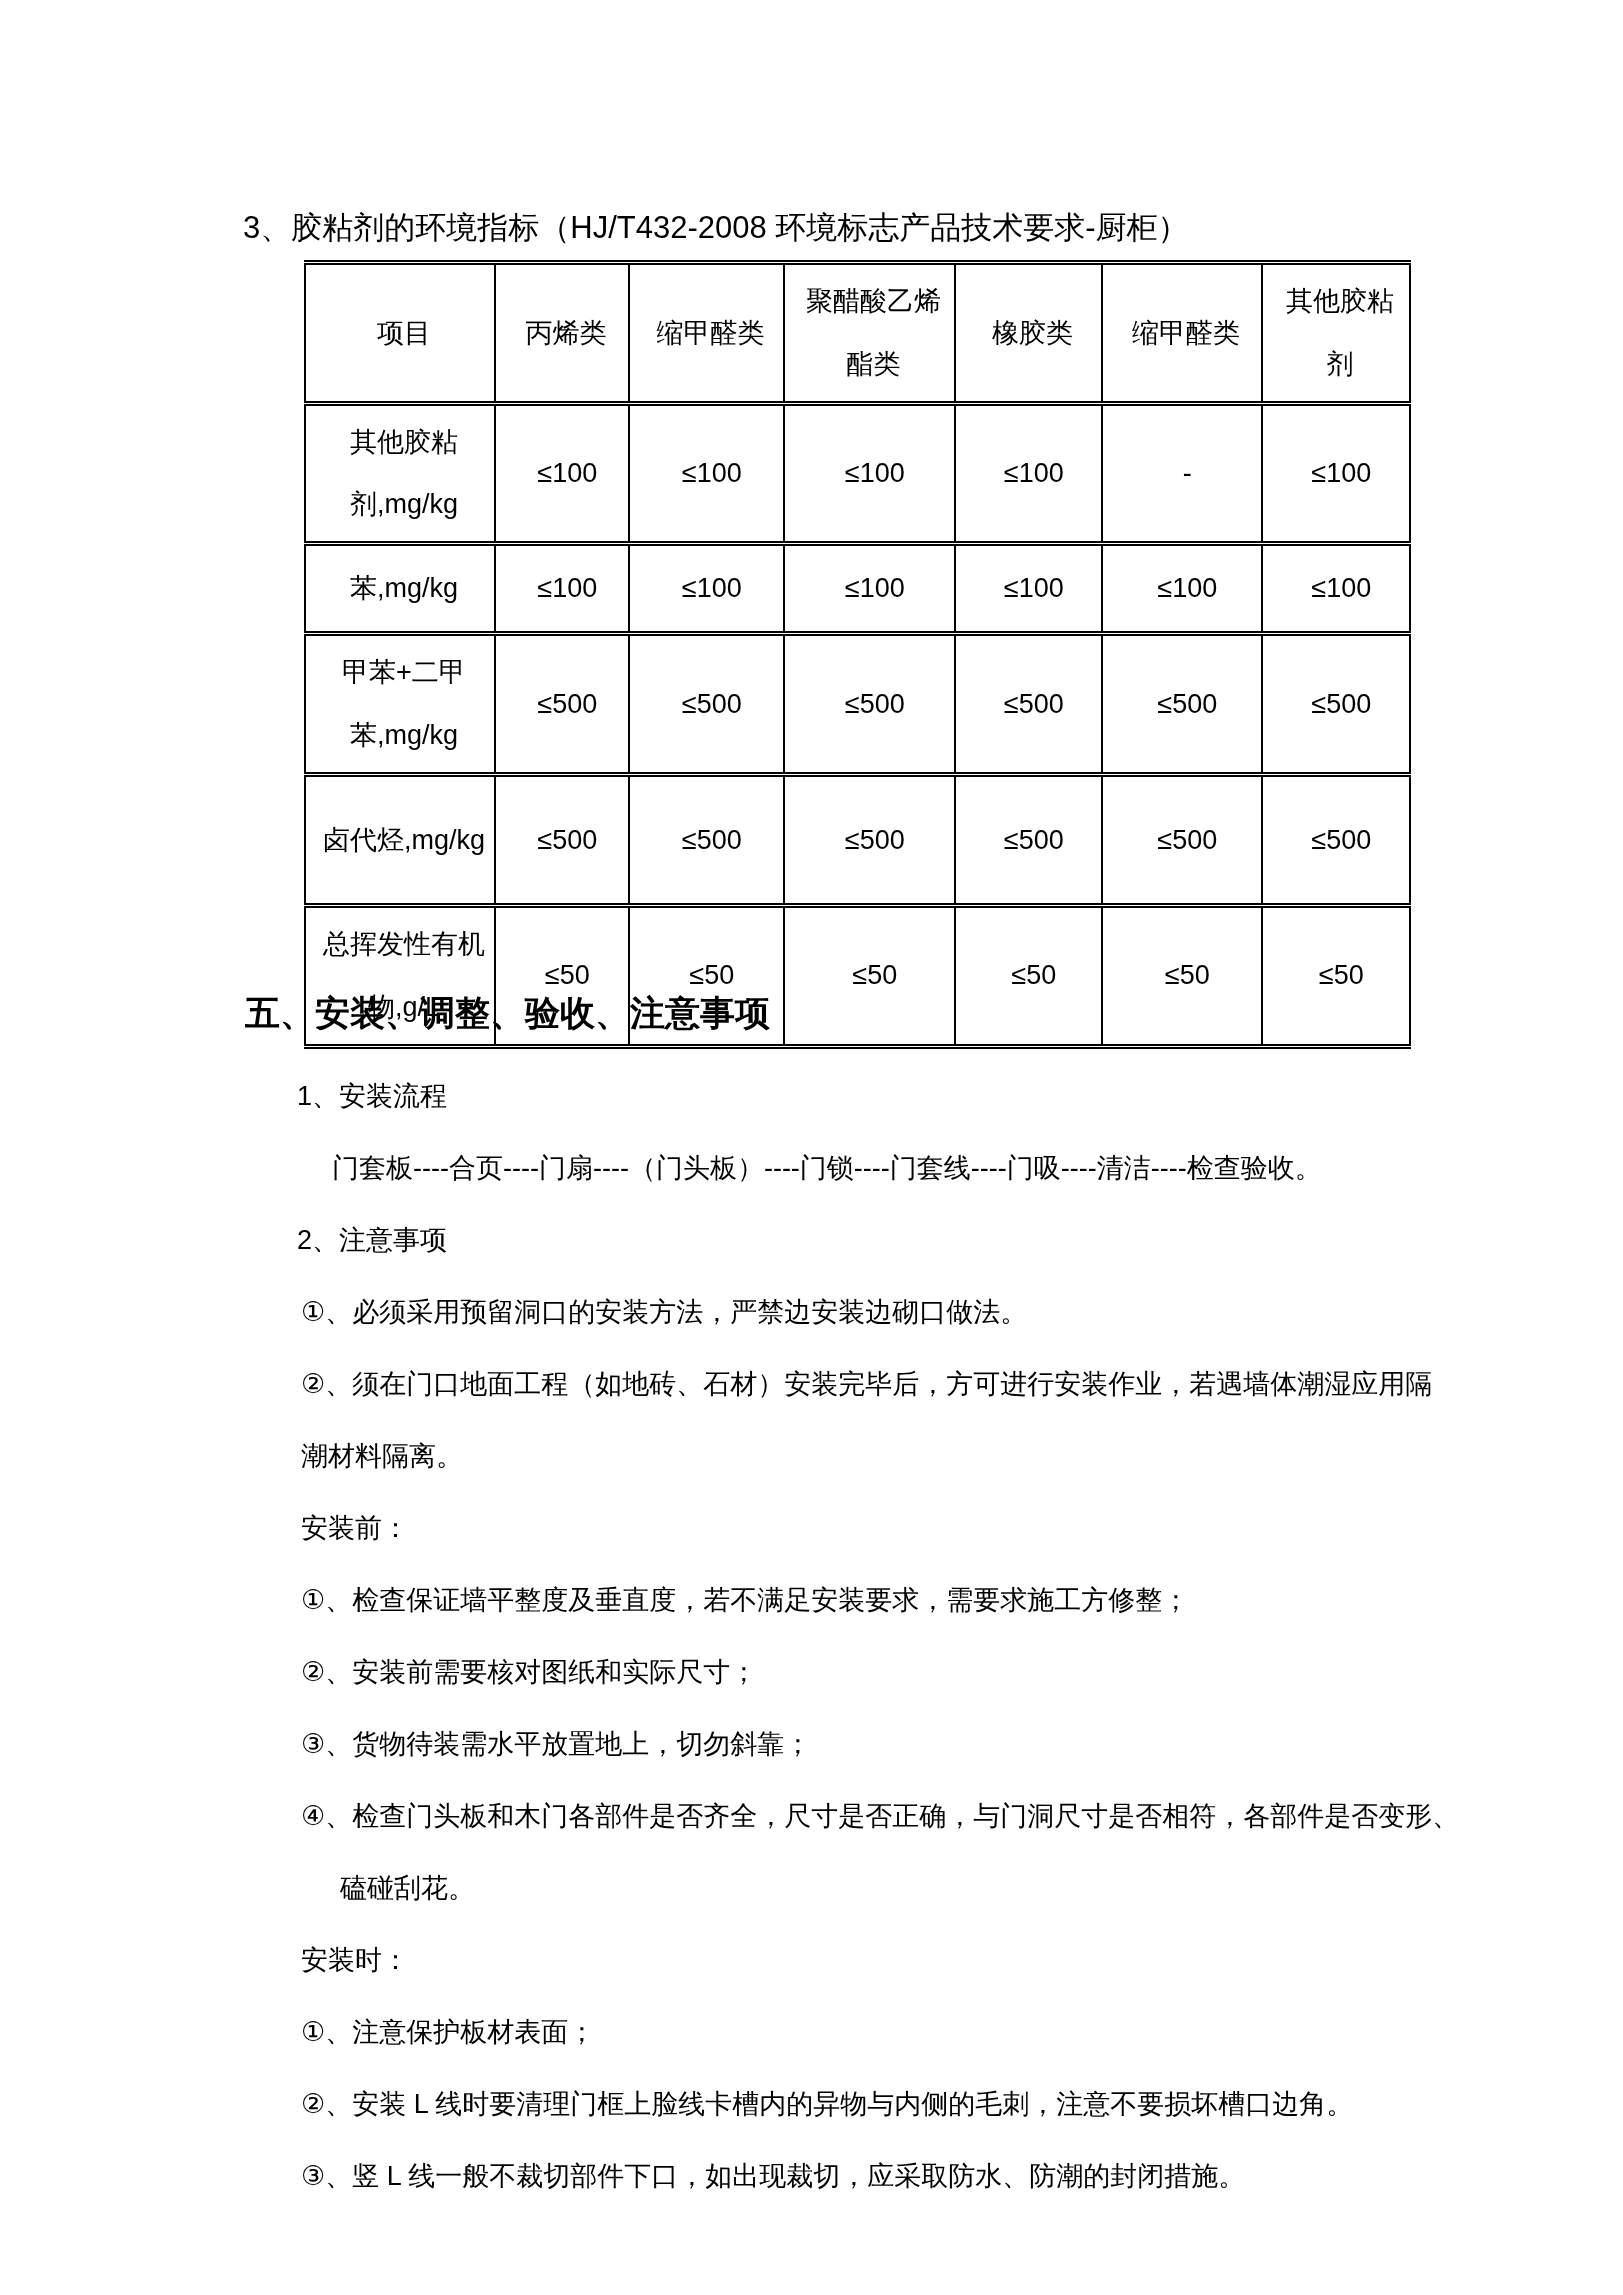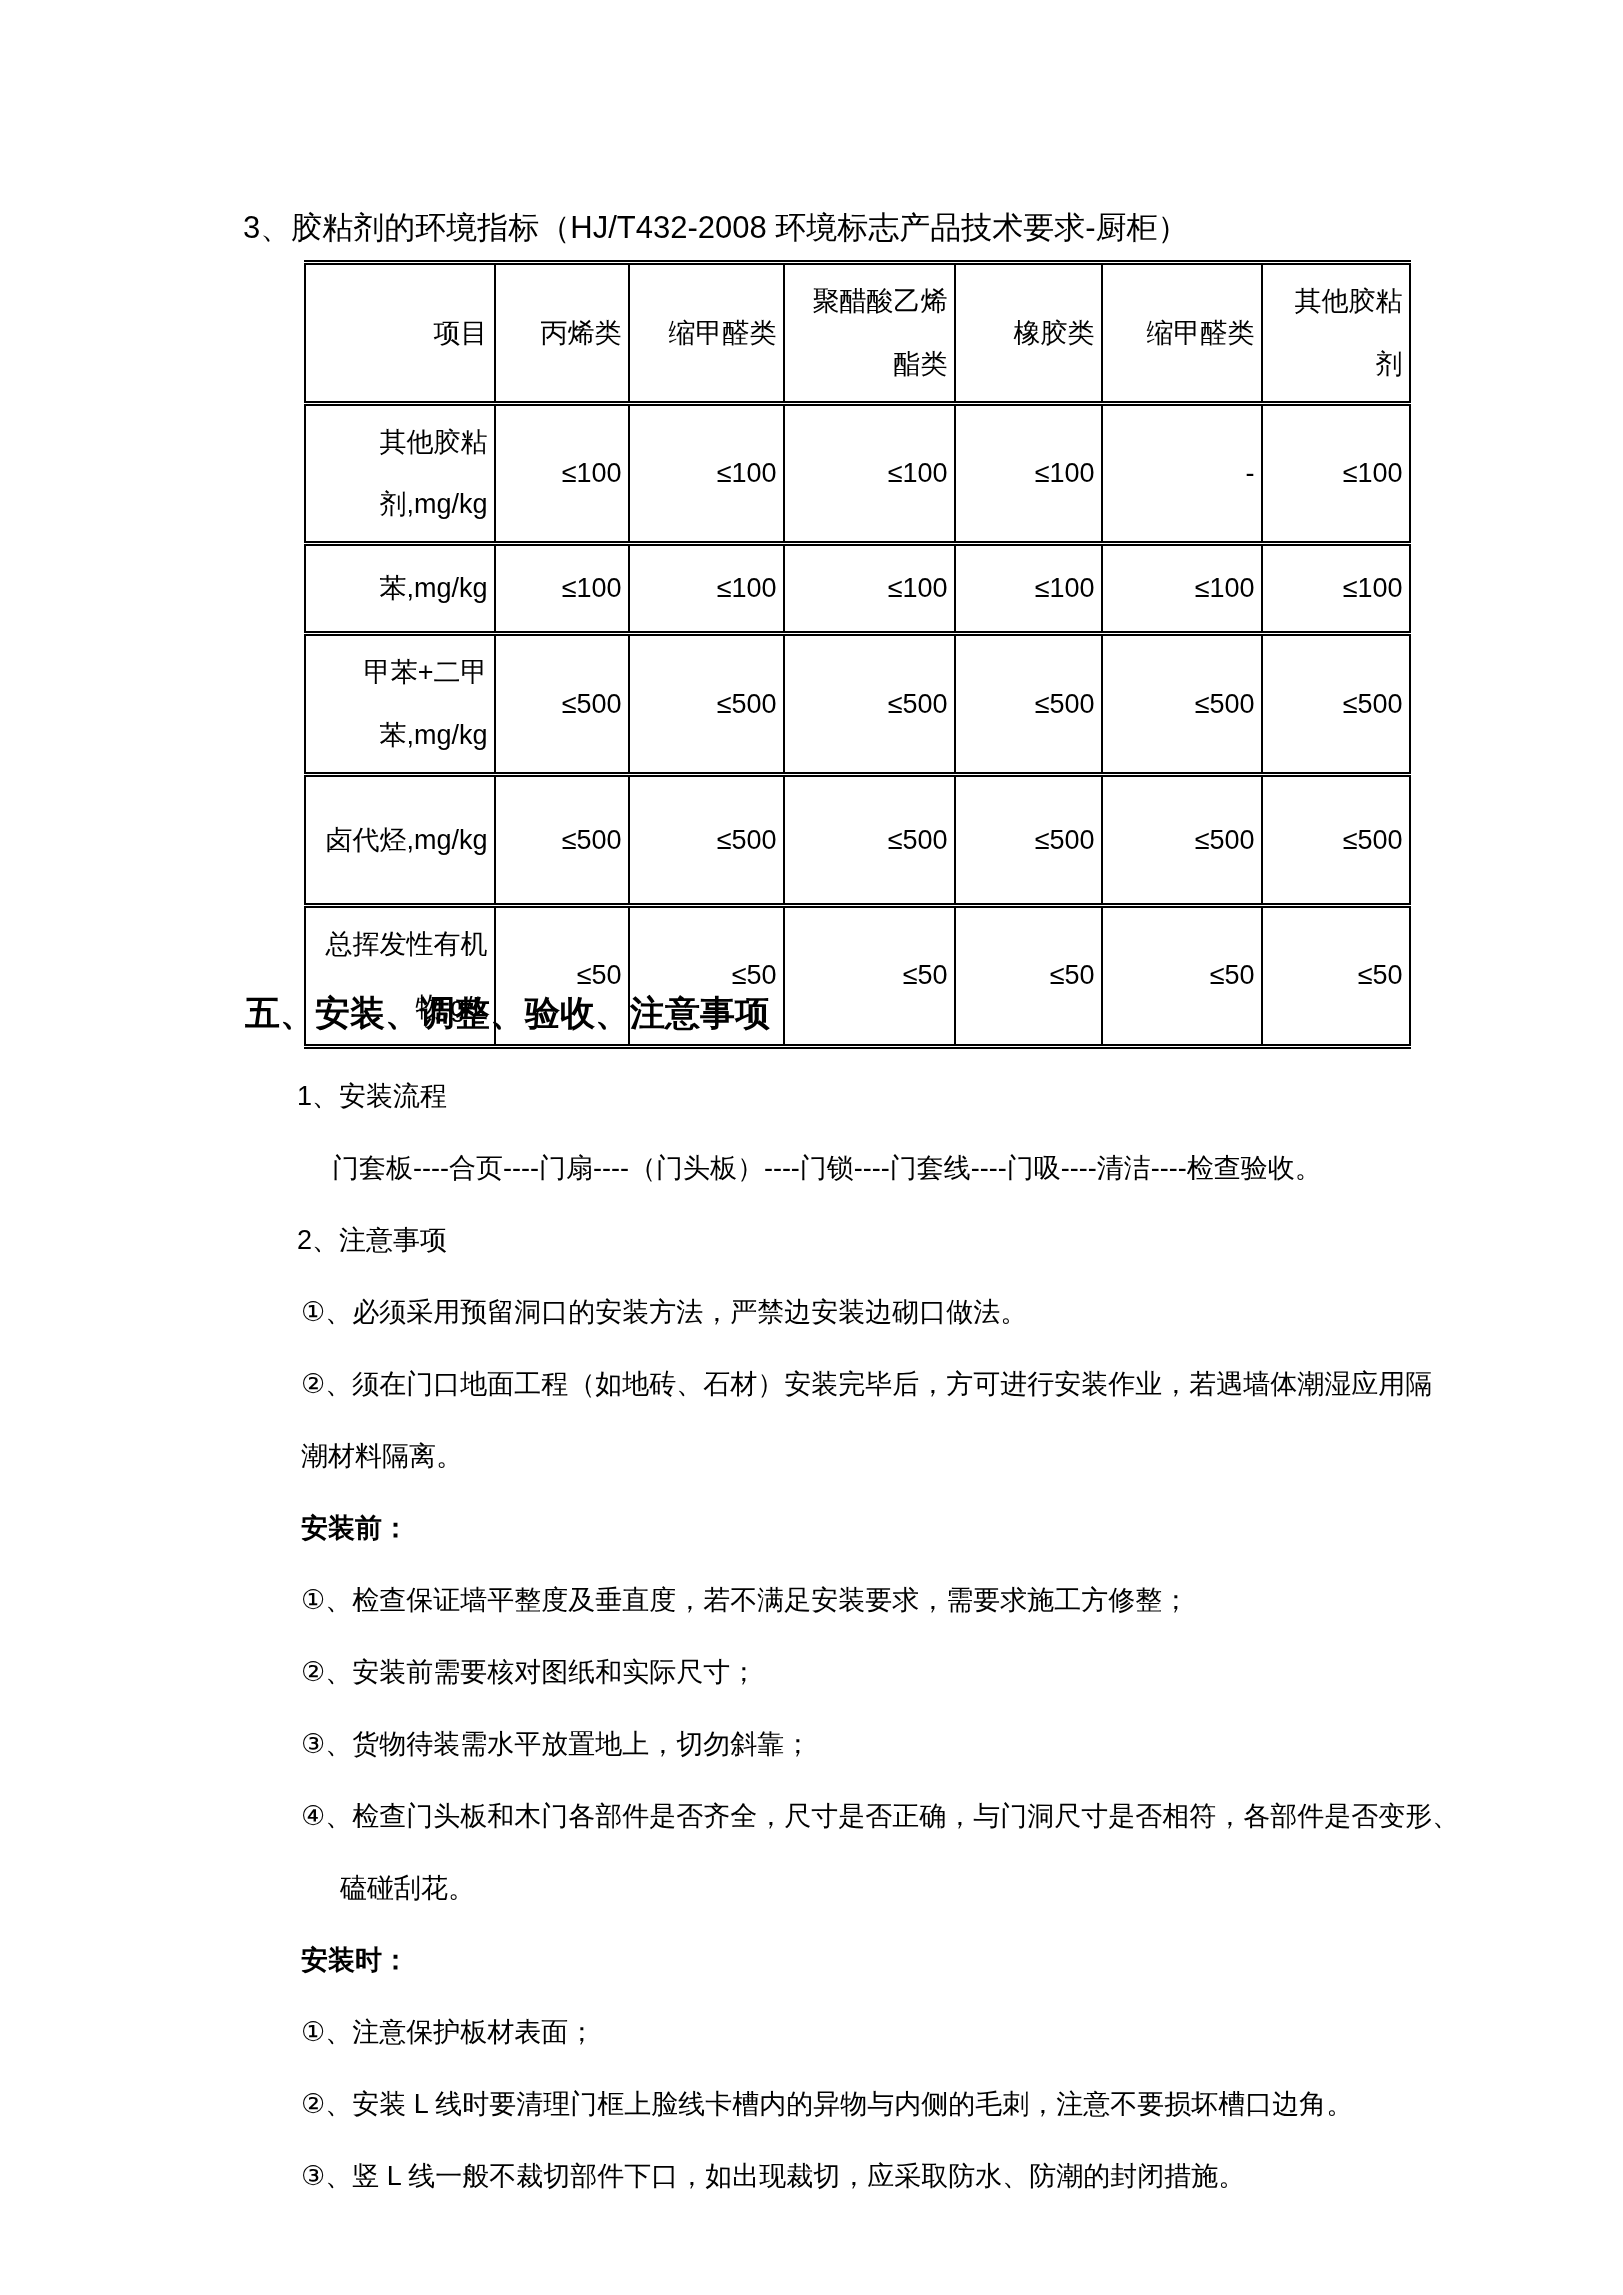--- a/index.html
+++ b/index.html
@@ -30,21 +30,21 @@
     border-collapse: collapse;
     table-layout: fixed;
     font-size: 27px;
   }
   .env-table th, .env-table td {
     border-left: 2px solid #000;
     border-right: 2px solid #000;
     border-top: 5.9px double #000;
     border-bottom: 5.9px double #000;
     font-weight: normal;
-    text-align: right;
+    text-align: center;
     vertical-align: middle;
     padding: 5.2px 6.5px 5.2px 14.4px;
     line-height: 2.32;
     overflow: hidden;
   }
   .env-table td.val { padding-left: 17px; }
   .env-table tr.hrow  > * { height: 128px; }
   .env-table tr.row-a > * { height: 131px; }
   .env-table tr.row-b > * { height: 90px; }
   .env-table tr.row-c > * { height: 131px; }
@@ -63,21 +63,21 @@
   }
   .line {
     font-size: 27px;
     line-height: 72px;
     white-space: nowrap;
   }
   .ind-num  { margin-left: 52px; }
   .ind-flow { margin-left: 87px; }
   .ind-item { margin-left: 56px; }
   .ind-wrap { margin-left: 95px; }
-  .bold { font-weight: bold; }
+  .bold { font-weight: normal; }
 </style>
 </head>
 <body>
 
 <div class="page">
 
   <div class="doc-title">3、胶粘剂的环境指标（HJ/T432-2008 环境标志产品技术要求-厨柜）</div>
 
   <table class="env-table">
     <colgroup>

